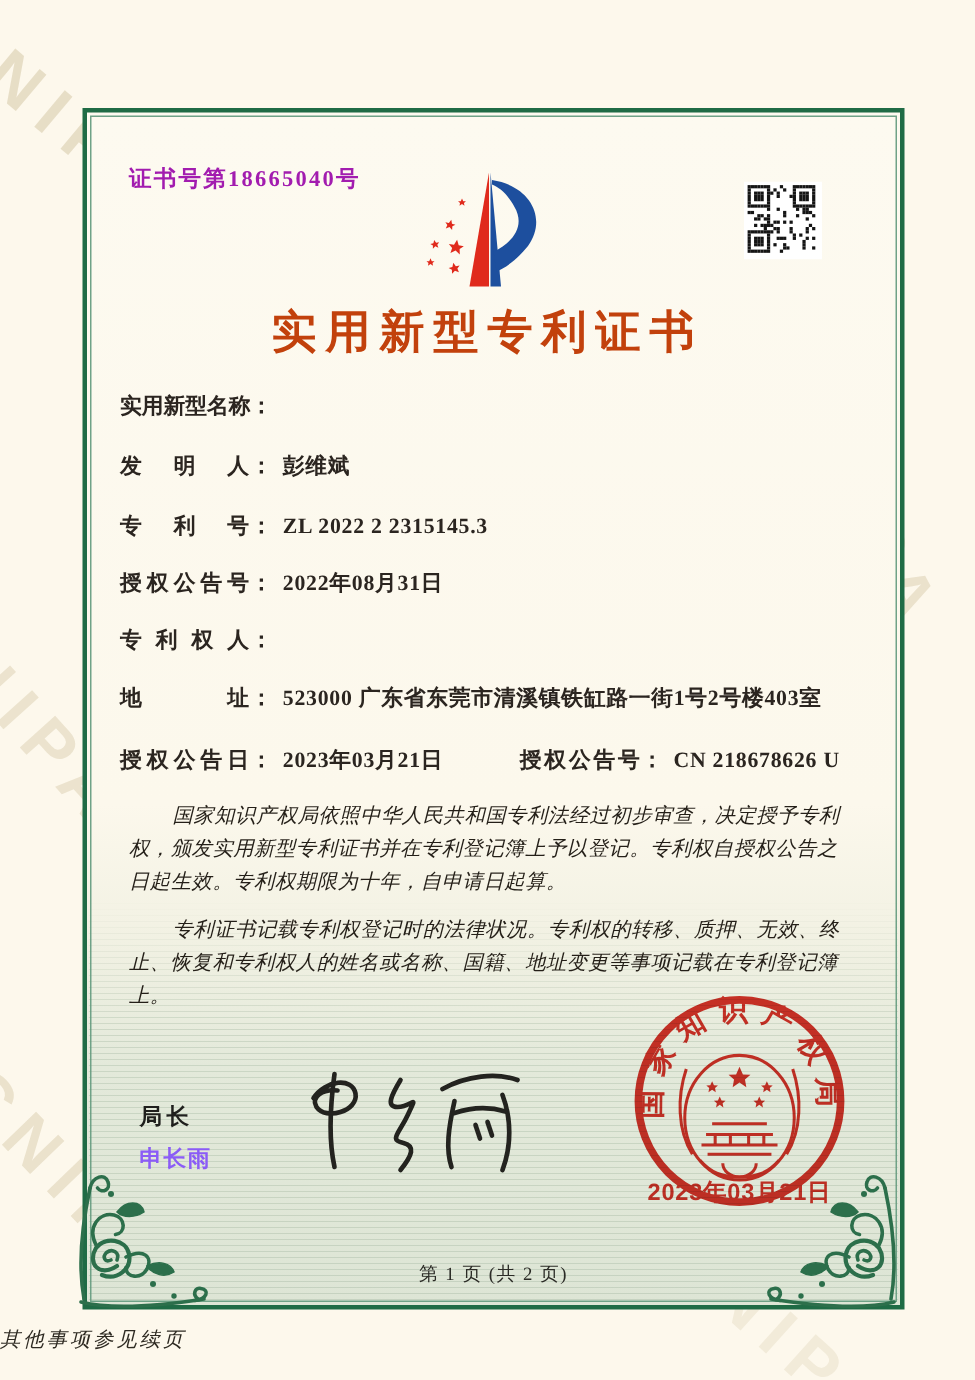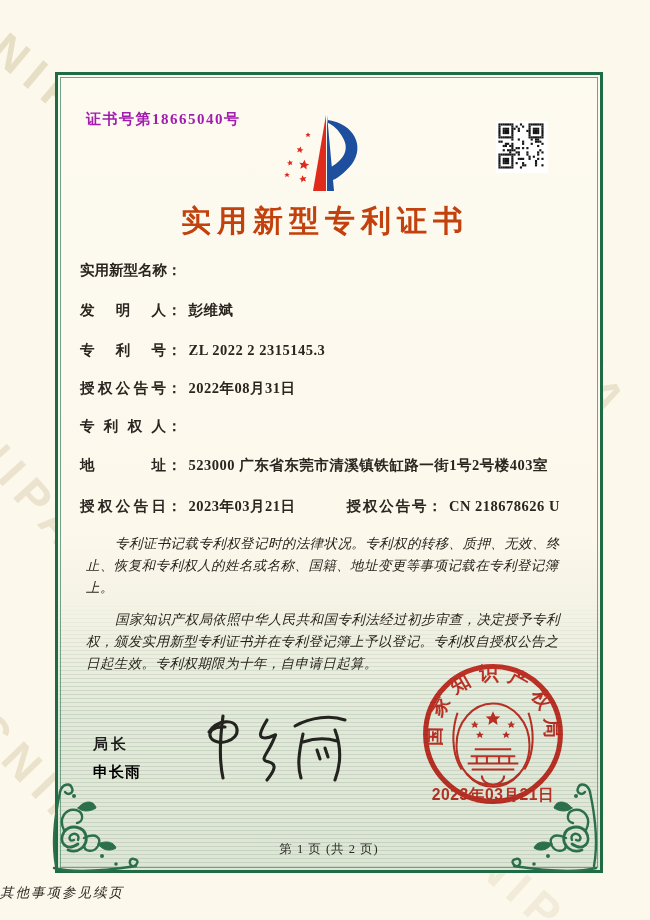--- a/index.html
+++ b/index.html
@@ -40,21 +40,21 @@
   .row .lbl2{display:inline-block;width:80px;text-align:justify;text-align-last:justify;}
 
   #paras{left:86px;top:533px;width:484px;}
   #paras p{margin:0 0 10px 0;text-indent:2.15em;font-style:italic;
       font:500 13.5px/22px "Liberation Serif",serif;font-style:italic;
       letter-spacing:.4px;color:#241f18;}
 
   #sig-title{left:93px;top:735px;font:600 15px "Liberation Sans",sans-serif;
       letter-spacing:3px;color:#1f1f1d;text-align:right;}
   #sig-name{left:93px;top:763px;font:600 15px "Liberation Sans",sans-serif;
-      letter-spacing:1px;color:#000000;}
+      letter-spacing:1px;color:#8b5cf6;}
 
   #page-num{left:55px;top:841px;width:548px;text-align:center;
       font:400 12.5px "Liberation Serif",serif;color:#2b2b26;letter-spacing:1px;}
   #footer-note{left:0;top:884px;width:579px;font-style:italic;
       font:500 13.5px "Liberation Serif",serif;font-style:italic;color:#2e2a22;letter-spacing:2px;}
 
   svg{display:block;}
   #seal-svg{mix-blend-mode:multiply;opacity:.95;}
 </style>
 </head>
@@ -323,22 +323,22 @@
   <div class="row" style="top:497px;">
     <span class="lbl">授权公告日</span>
       <span class="colon">：</span>
       <span class="val val2w">2023年03月21日</span>
     <span class="lbl2">授权公告号</span>
       <span class="colon">：</span>
       <span class="val">CN 218678626 U</span>
   </div>
 
   <div class="abs" id="paras">
+    <p>国家知识产权局依照中华人民共和国专利法经过初步审查，决定授予专利权，颁发实用新型专利证书并在专利登记簿上予以登记。专利权自授权公告之日起生效。专利权期限为十年，自申请日起算。</p>
     <p>专利证书记载专利权登记时的法律状况。专利权的转移、质押、无效、终止、恢复和专利权人的姓名或名称、国籍、地址变更等事项记载在专利登记簿上。</p>
-    <p>国家知识产权局依照中华人民共和国专利法经过初步审查，决定授予专利权，颁发实用新型专利证书并在专利登记簿上予以登记。专利权自授权公告之日起生效。专利权期限为十年，自申请日起算。</p>
   </div>
 
   <svg class="abs" style="left:92px;top:678px;" width="172" height="14" viewBox="0 0 172 14">
     <g id="bc-bars">
         <rect x="1" y="0" width="undefined" height="13" fill="#1b1b22"></rect>
       </g>
   </svg>
 
   <div class="abs" id="sig-title">局长</div>
   <div class="abs" id="sig-name">申长雨</div>

